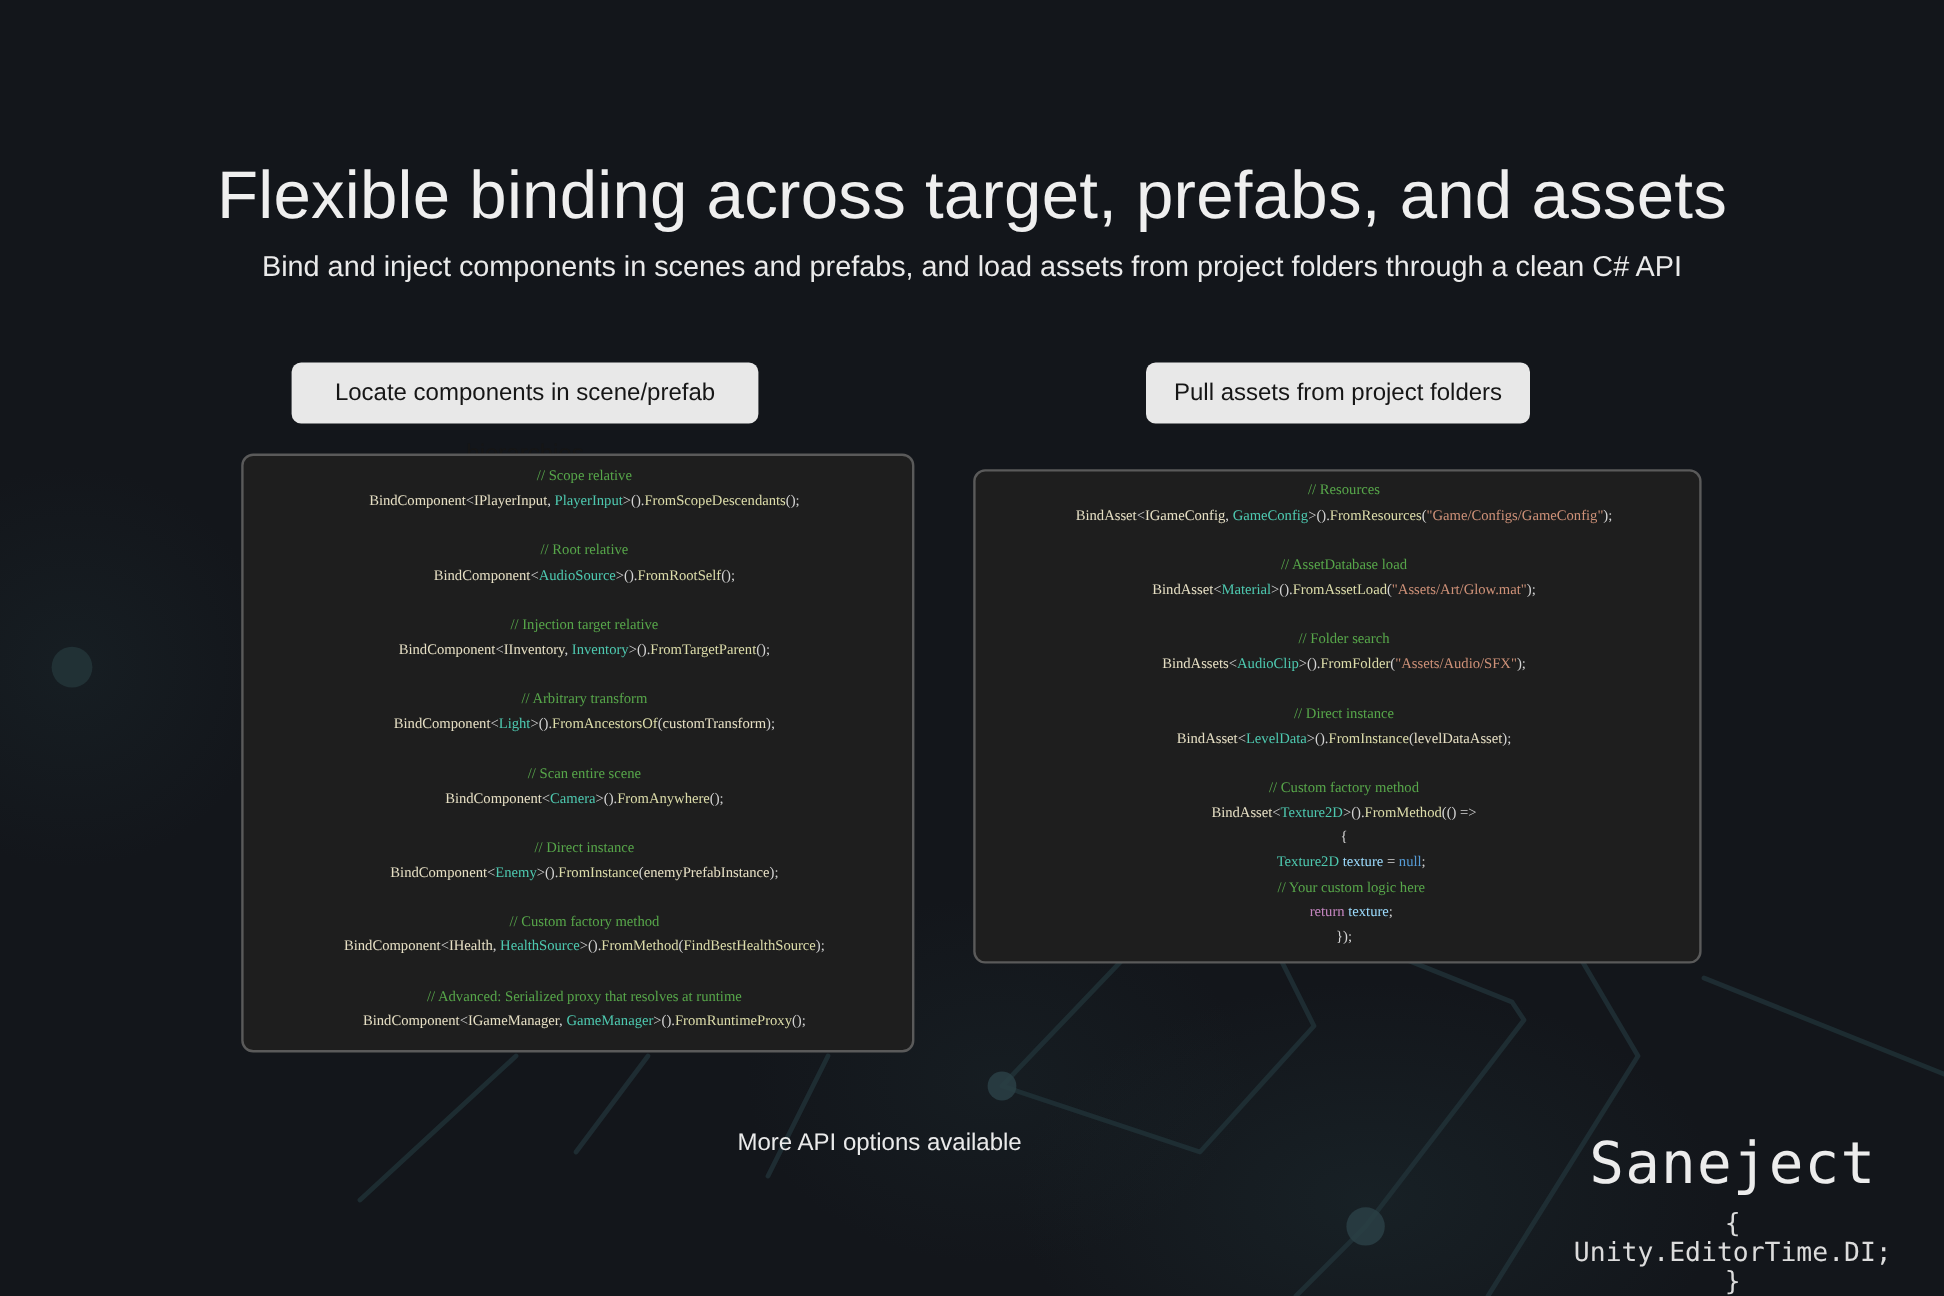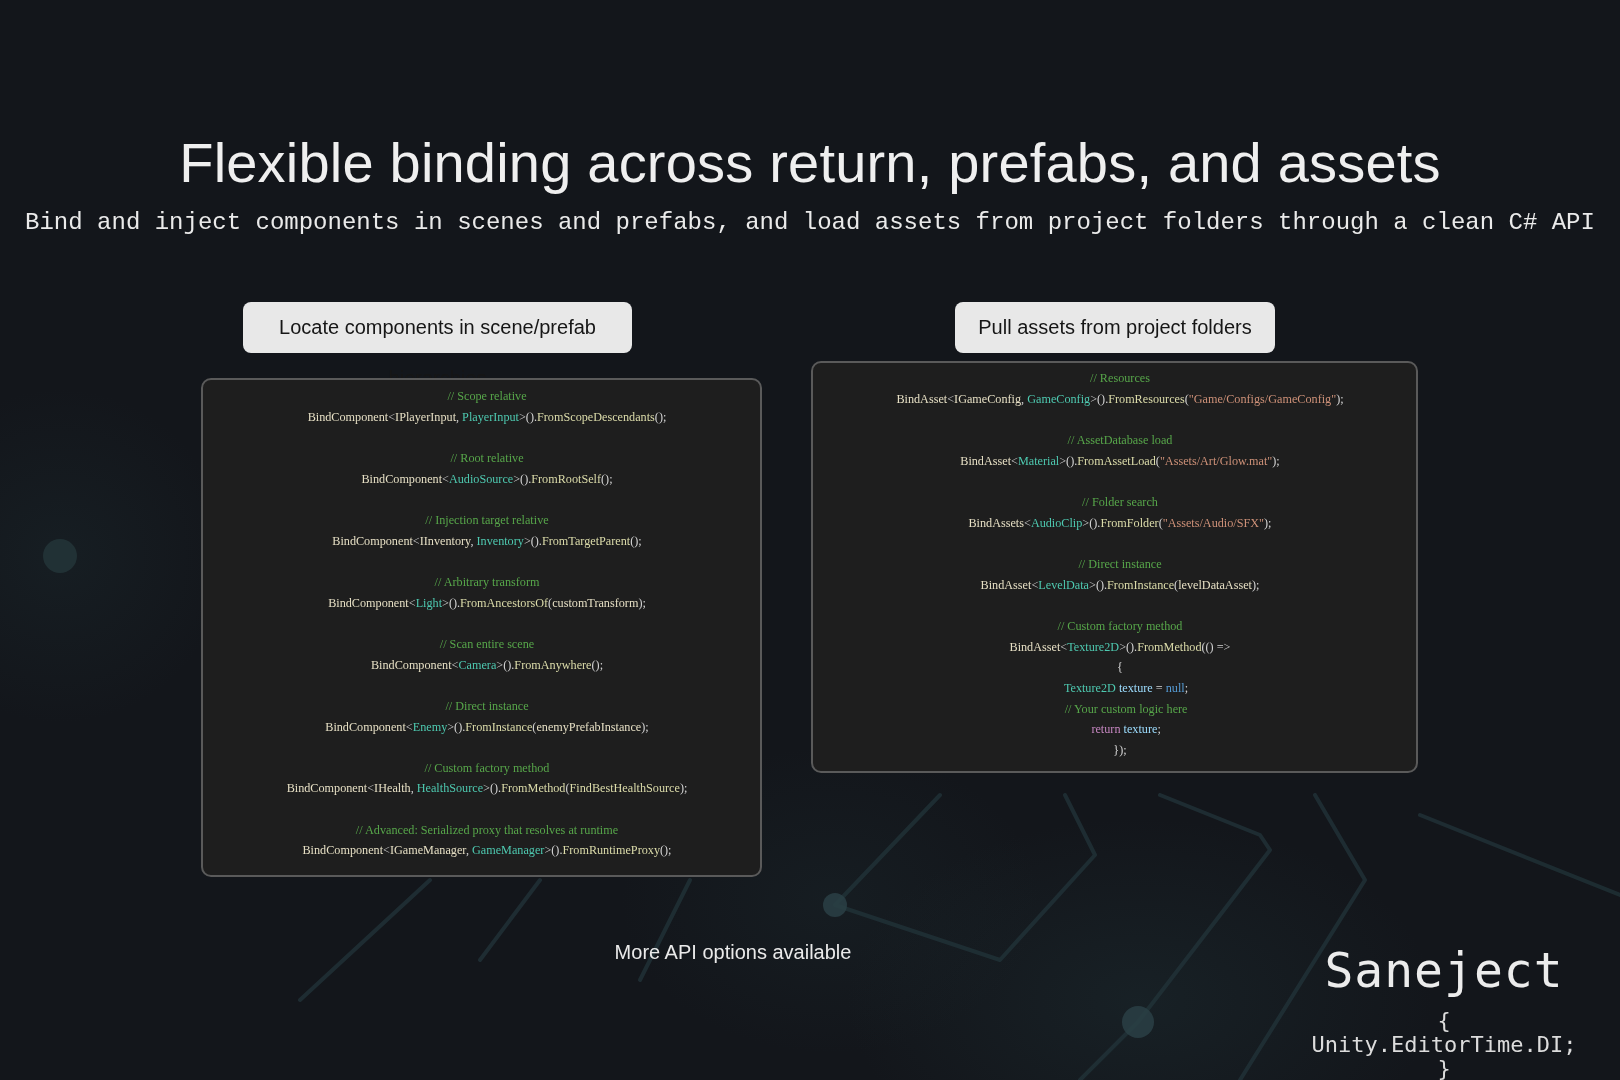--- a/index.html
+++ b/index.html
@@ -16,38 +16,38 @@
       radial-gradient(ellipse 240px 240px at 60px 556px, rgba(40,70,75,0.16), rgba(0,0,0,0) 70%);
   }
   svg.bg-lines { position:absolute; left:0; top:0; pointer-events:none; }
   .title {
     position:absolute; left:0; width:1620px; top:118px; text-align:center;
     font-size:56px; font-weight:400; letter-spacing:0.2px; color:#efefef; margin:0;
     line-height:90px;
   }
   .subtitle {
     position:absolute; left:0; width:1620px; top:203px; text-align:center;
-    font-size:24px; color:#eaeaea; margin:0; line-height:40px;font-family:Liberation Mono, monospace;
+    font-size:24px; color:#eaeaea; margin:0; line-height:40px;
   }
   .pill {
     position:absolute; top:302px; height:51px; border-radius:8px;
     background:#e8e8e8; color:#161616;
     font-size:20px; line-height:51px; text-align:center;
     box-sizing:border-box;
   }
   .pill.left { left:243px; width:389px; }
   .pill.right { left:955px; width:320px; }
   .panel {
     position:absolute; background:#1e1e1e;
     border:2px solid #5a5a5a; border-radius:10px; box-sizing:border-box;
     font-family:Liberation Serif, serif; font-size:12.2px;
     line-height:20.66px; white-space:pre; color:#d4d4d4;text-align:center;
   }
   .panel.left { left:201px; top:378px; width:561px; height:499px; padding:6px 0 0 11px; }
-  .panel.right { left:811px; top:361px; width:607px; height:412px; padding:5px 0 0 11px; }
+  .panel.right { left:811px; top:391px; width:607px; height:412px; padding:5px 0 0 11px; }
   .line { height:20.66px; }
   .c { color:#57a64a; }
   .t { color:#4ec9b0; }
   .m { color:#dcdcaa; }
   .b { color:#e6dfc4; }
   .s { color:#ce9178; }
   .v { color:#9cdcfe; }
   .k { color:#569cd6;margin-top:42px; }
   .r { color:#c586c0; }
   .p { color:#d4d4d4; }
@@ -80,21 +80,21 @@
     <path d="M 540 880 L 480 960"></path>
     <path d="M 690 880 L 640 980"></path>
   </g>
   <g fill="#2a4045" opacity="0.85">
     <circle cx="835" cy="905" r="12"></circle>
     <circle cx="1138" cy="1022" r="16"></circle>
     <circle cx="60" cy="556" r="17" fill="#233538"></circle>
   </g>
 </svg>
 
-<h1 class="title">Flexible binding across return, prefabs, and assets</h1>
+<h1 class="title">Flexible binding across target, prefabs, and assets</h1>
 <p class="subtitle">Bind and inject components in scenes and prefabs, and load assets from project folders through a clean C# API</p>
 
 <div class="pill left">Locate components in scene/prefab hierarchies</div>
 <div class="pill right">Pull assets from project folders</div>
 
 <div class="panel left" id="panel-components"><div class="line"><span class="c">// Scope relative</span></div><div class="line"><span class="b">BindComponent</span><span class="p">&lt;</span><span class="b">IPlayerInput</span><span class="p">, </span><span class="t">PlayerInput</span><span class="p">&gt;().</span><span class="m">FromScopeDescendants</span><span class="p">();</span></div><div class="line"></div><div class="line"><span class="c">// Root relative</span></div><div class="line"><span class="b">BindComponent</span><span class="p">&lt;</span><span class="t">AudioSource</span><span class="p">&gt;().</span><span class="m">FromRootSelf</span><span class="p">();</span></div><div class="line"></div><div class="line"><span class="c">// Injection target relative</span></div><div class="line"><span class="b">BindComponent</span><span class="p">&lt;</span><span class="b">IInventory</span><span class="p">, </span><span class="t">Inventory</span><span class="p">&gt;().</span><span class="m">FromTargetParent</span><span class="p">();</span></div><div class="line"></div><div class="line"><span class="c">// Arbitrary transform</span></div><div class="line"><span class="b">BindComponent</span><span class="p">&lt;</span><span class="t">Light</span><span class="p">&gt;().</span><span class="m">FromAncestorsOf</span><span class="p">(</span><span class="b">customTransform</span><span class="p">);</span></div><div class="line"></div><div class="line"><span class="c">// Scan entire scene</span></div><div class="line"><span class="b">BindComponent</span><span class="p">&lt;</span><span class="t">Camera</span><span class="p">&gt;().</span><span class="m">FromAnywhere</span><span class="p">();</span></div><div class="line"></div><div class="line"><span class="c">// Direct instance</span></div><div class="line"><span class="b">BindComponent</span><span class="p">&lt;</span><span class="t">Enemy</span><span class="p">&gt;().</span><span class="m">FromInstance</span><span class="p">(</span><span class="b">enemyPrefabInstance</span><span class="p">);</span></div><div class="line"></div><div class="line"><span class="c">// Custom factory method</span></div><div class="line"><span class="b">BindComponent</span><span class="p">&lt;</span><span class="b">IHealth</span><span class="p">, </span><span class="t">HealthSource</span><span class="p">&gt;().</span><span class="m">FromMethod</span><span class="p">(</span><span class="m">FindBestHealthSource</span><span class="p">);</span></div><div class="line"></div><div class="line"><span class="c">// Advanced: Serialized proxy that resolves at runtime</span></div><div class="line"><span class="b">BindComponent</span><span class="p">&lt;</span><span class="b">IGameManager</span><span class="p">, </span><span class="t">GameManager</span><span class="p">&gt;().</span><span class="m">FromRuntimeProxy</span><span class="p">();</span></div></div>
 <div class="panel right" id="panel-assets"><div class="line"><span class="c">// Resources</span></div><div class="line"><span class="b">BindAsset</span><span class="p">&lt;</span><span class="b">IGameConfig</span><span class="p">, </span><span class="t">GameConfig</span><span class="p">&gt;().</span><span class="m">FromResources</span><span class="p">(</span><span class="s">"Game/Configs/GameConfig"</span><span class="p">);</span></div><div class="line"></div><div class="line"><span class="c">// AssetDatabase load</span></div><div class="line"><span class="b">BindAsset</span><span class="p">&lt;</span><span class="t">Material</span><span class="p">&gt;().</span><span class="m">FromAssetLoad</span><span class="p">(</span><span class="s">"Assets/Art/Glow.mat"</span><span class="p">);</span></div><div class="line"></div><div class="line"><span class="c">// Folder search</span></div><div class="line"><span class="b">BindAssets</span><span class="p">&lt;</span><span class="t">AudioClip</span><span class="p">&gt;().</span><span class="m">FromFolder</span><span class="p">(</span><span class="s">"Assets/Audio/SFX"</span><span class="p">);</span></div><div class="line"></div><div class="line"><span class="c">// Direct instance</span></div><div class="line"><span class="b">BindAsset</span><span class="p">&lt;</span><span class="t">LevelData</span><span class="p">&gt;().</span><span class="m">FromInstance</span><span class="p">(</span><span class="b">levelDataAsset</span><span class="p">);</span></div><div class="line"></div><div class="line"><span class="c">// Custom factory method</span></div><div class="line"><span class="b">BindAsset</span><span class="p">&lt;</span><span class="t">Texture2D</span><span class="p">&gt;().</span><span class="m">FromMethod</span><span class="p">(() =&gt;</span></div><div class="line"><span class="p">{</span></div><div class="line"><span class="p">    </span><span class="t">Texture2D</span><span class="p"> </span><span class="v">texture</span><span class="p"> = </span><span class="k">null</span><span class="p">;</span></div><div class="line"><span class="c">    // Your custom logic here</span></div><div class="line"><span class="p">    </span><span class="r">return</span><span class="p"> </span><span class="v">texture</span><span class="p">;</span></div><div class="line"><span class="p">});</span></div></div>
 
 <div class="more">More API options available</div>
 <div class="logo">Saneject</div>

